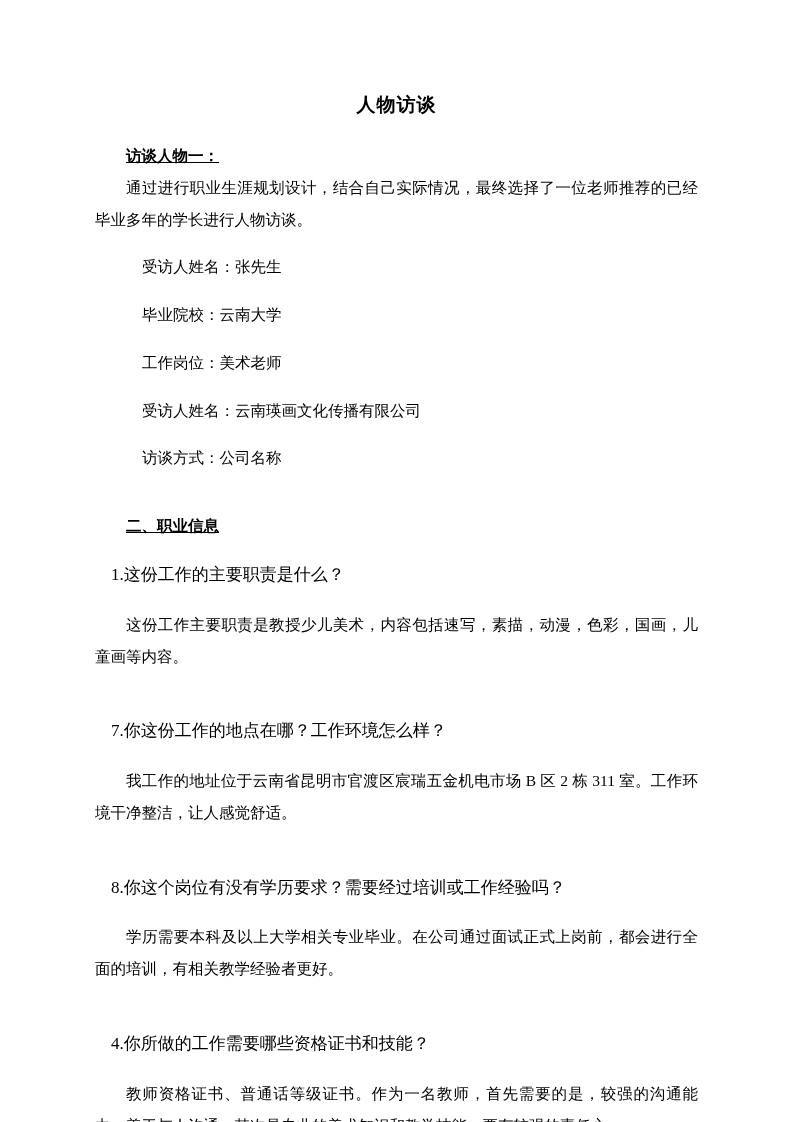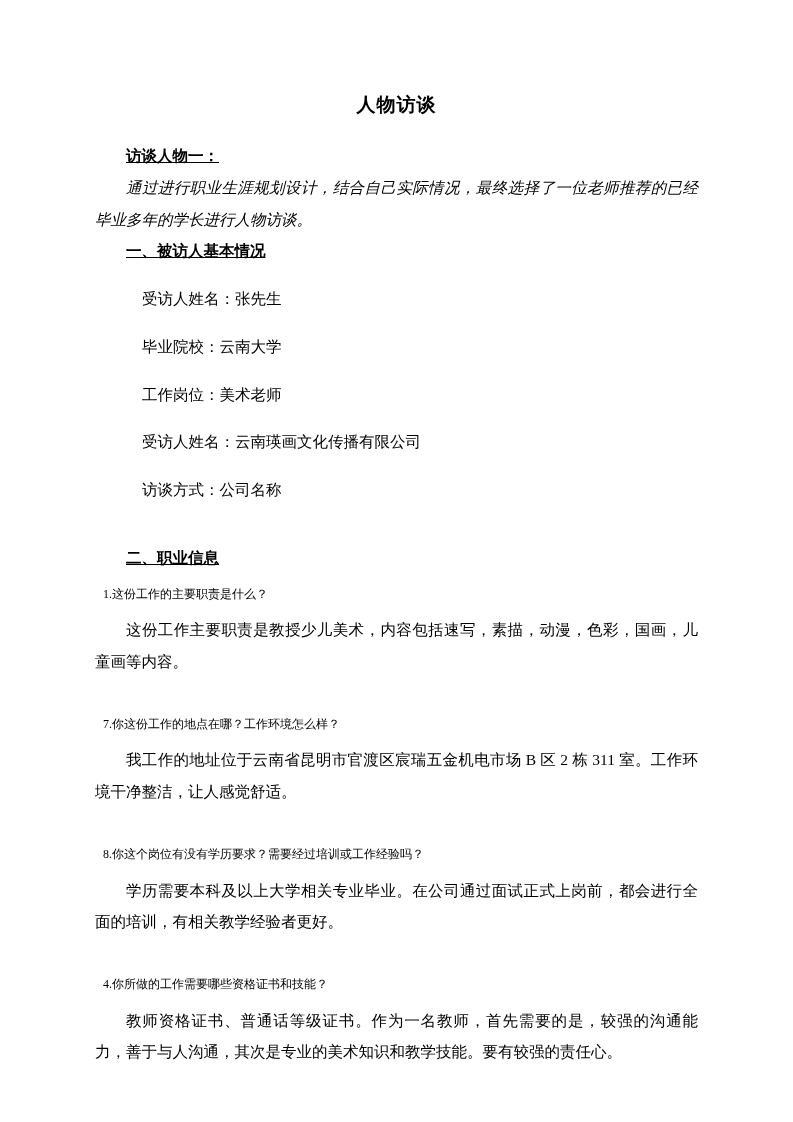--- a/index.html
+++ b/index.html
@@ -30,41 +30,40 @@
     margin: 0 0 22px 0;
   }
   .p {
     font-size: 15.5px;
     line-height: 2.05;
     margin: 0;
     text-align: justify;
   }
   .indent {
     text-indent: 2em;
-    font-style: italic;
   }
   .heading-sub {
     font-family: "Liberation Sans", "DejaVu Sans", sans-serif;
     font-weight: bold;
     font-size: 15.5px;
     line-height: 2.05;
     text-indent: 2em;
     margin: 0;
     text-decoration: underline;
   }
   .field {
     font-size: 15.5px;
     line-height: 2.05;
     text-indent: 2em;
     margin: 16px;
   }
   .q {
-    font-size: 12px;
+    font-size: 17px;
     line-height: 2.05;
-    margin: 8px;
+    margin: 16px;
   }
   .a {
     font-size: 15.5px;
     line-height: 2.05;
     text-indent: 2em;
     margin: 0;
     text-align: justify;
   }
   .gap-md { height: 20px; }
   .gap-lg { height: 26px; }
@@ -73,21 +72,20 @@
 <body>
 
 <div class="page">
 
   <h1 class="doc-title">人物访谈</h1>
 
   <p class="heading-sub">访谈人物一：</p>
 
   <p class="p indent">通过进行职业生涯规划设计，结合自己实际情况，最终选择了一位老师推荐的已经毕业多年的学长进行人物访谈。</p>
 
-  <p class="heading-sub">一、被访人基本情况</p>
 
   <p class="field"><span>受访人姓名：</span><span>张先生</span></p>
 
   <p class="field"><span>毕业院校：</span><span>云南大学</span></p>
 
   <p class="field"><span>工作岗位：</span><span>美术老师</span></p>
 
   <p class="field"><span>受访人姓名：</span><span>云南瑛画文化传播有限公司</span></p>
 
   <p class="field"><span>访谈方式：</span><span>公司名称</span></p>

